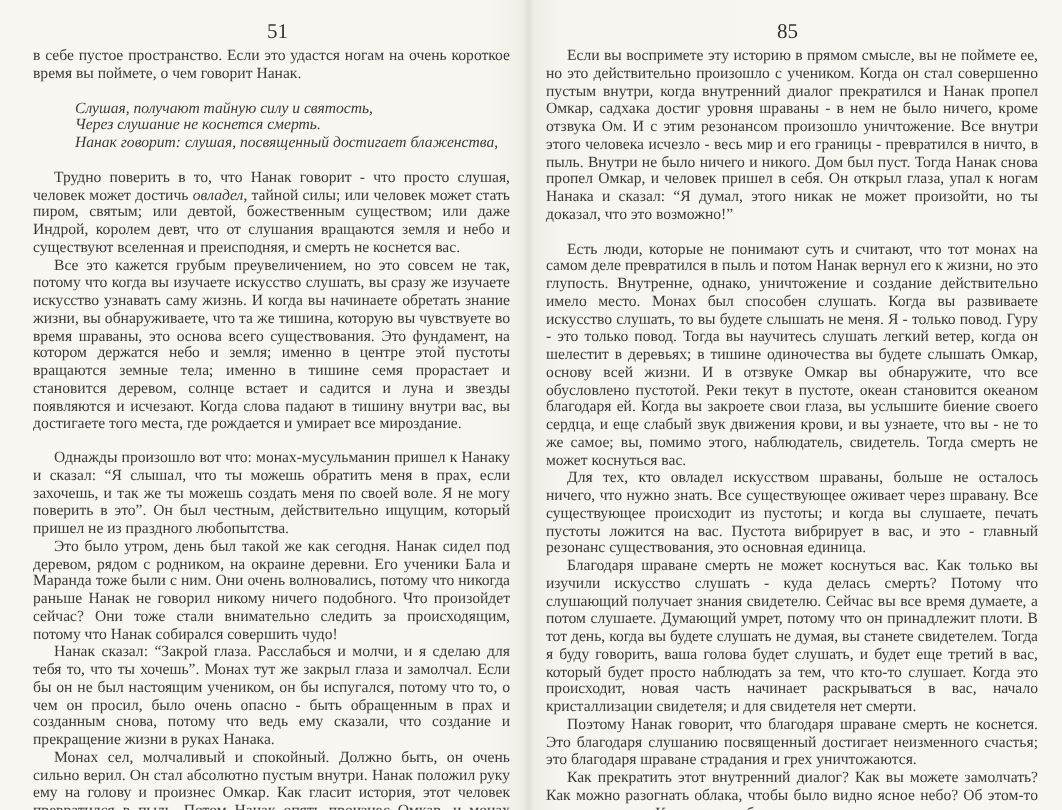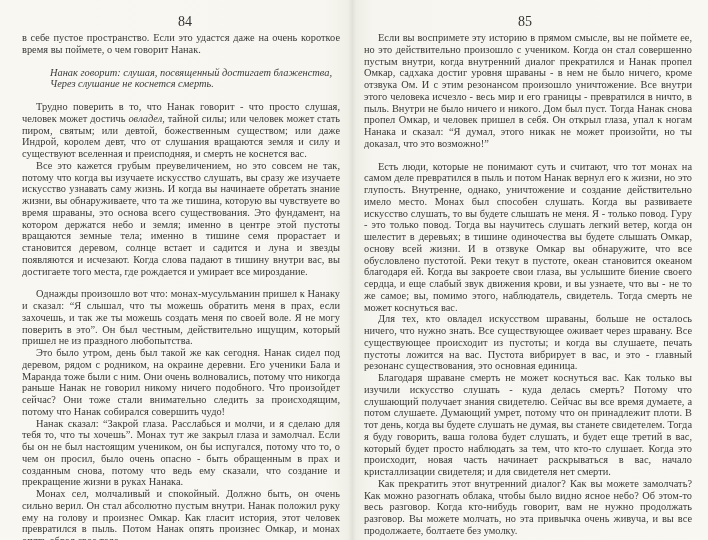--- a/index.html
+++ b/index.html
@@ -40,43 +40,45 @@
   }
   .verse div { white-space:nowrap; }
   em { font-style:italic; }
 </style>
 </head>
 <body>
 
 <div class="spread">
 
   <div class="page left">
-    <div class="pagenum">84</div>
+    <div class="pagenum">51</div>
     <div class="body">
-      <p class="noindent">в себе пустое пространство. Если это удастся даже на очень короткое время вы поймете, о чем говорит Нанак.</p>
+      <p class="noindent">в себе пустое пространство. Если это удастся ногам на очень короткое время вы поймете, о чем говорит Нанак.</p>
 
       <div class="verse">
+        <div>Слушая, получают тайную силу и святость,</div>
+        <div>Через слушание не коснется смерть.</div>
         <div>Нанак говорит: слушая, посвященный достигает блаженства,</div>
-        <div>Через слушание не коснется смерть.</div>
       </div>
 
-      <p class="gap"><span>Трудно поверить в то, что Нанак говорит - что просто слушая, человек может достичь </span><em>овладел</em><span>, тайной силы; или человек может стать пиром, святым; или девтой, божественным существом; или даже Индрой, королем девт, что от слушания вращаются земля и силу и существуют вселенная и преисподняя, и смерть не коснется вас.</span></p>
+      <p class="gap"><span>Трудно поверить в то, что Нанак говорит - что просто слушая, человек может достичь </span><em>овладел</em><span>, тайной силы; или человек может стать пиром, святым; или девтой, божественным существом; или даже Индрой, королем девт, что от слушания вращаются земля и небо и существуют вселенная и преисподняя, и смерть не коснется вас.</span></p>
       <p>Все это кажется грубым преувеличением, но это совсем не так, потому что когда вы изучаете искусство слушать, вы сразу же изучаете искусство узнавать саму жизнь. И когда вы начинаете обретать знание жизни, вы обнаруживаете, что та же тишина, которую вы чувствуете во время шраваны, это основа всего существования. Это фундамент, на котором держатся небо и земля; именно в центре этой пустоты вращаются земные тела; именно в тишине семя прорастает и становится деревом, солнце встает и садится и луна и звезды появляются и исчезают. Когда слова падают в тишину внутри вас, вы достигаете того места, где рождается и умирает все мироздание.</p>
       <p class="gap">Однажды произошло вот что: монах-мусульманин пришел к Нанаку и сказал: “Я слышал, что ты можешь обратить меня в прах, если захочешь, и так же ты можешь создать меня по своей воле. Я не могу поверить в это”. Он был честным, действительно ищущим, который пришел не из праздного любопытства.</p>
       <p>Это было утром, день был такой же как сегодня. Нанак сидел под деревом, рядом с родником, на окраине деревни. Его ученики Бала и Маранда тоже были с ним. Они очень волновались, потому что никогда раньше Нанак не говорил никому ничего подобного. Что произойдет сейчас? Они тоже стали внимательно следить за происходящим, потому что Нанак собирался совершить чудо!</p>
       <p>Нанак сказал: “Закрой глаза. Расслабься и молчи, и я сделаю для тебя то, что ты хочешь”. Монах тут же закрыл глаза и замолчал. Если бы он не был настоящим учеником, он бы испугался, потому что то, о чем он просил, было очень опасно - быть обращенным в прах и созданным снова, потому что ведь ему сказали, что создание и прекращение жизни в руках Нанака.</p>
       <p>Монах сел, молчаливый и спокойный. Должно быть, он очень сильно верил. Он стал абсолютно пустым внутри. Нанак положил руку ему на голову и произнес Омкар. Как гласит история, этот человек превратился в пыль. Потом Нанак опять произнес Омкар, и монах опять обрел свое тело.</p>
     </div>
   </div>
 
   <div class="page right">
     <div class="pagenum">85</div>
     <div class="body">
       <p>Если вы воспримете эту историю в прямом смысле, вы не поймете ее, но это действительно произошло с учеником. Когда он стал совершенно пустым внутри, когда внутренний диалог прекратился и Нанак пропел Омкар, садхака достиг уровня шраваны - в нем не было ничего, кроме отзвука Ом. И с этим резонансом произошло уничтожение. Все внутри этого человека исчезло - весь мир и его границы - превратился в ничто, в пыль. Внутри не было ничего и никого. Дом был пуст. Тогда Нанак снова пропел Омкар, и человек пришел в себя. Он открыл глаза, упал к ногам Нанака и сказал: “Я думал, этого никак не может произойти, но ты доказал, что это возможно!”</p>
       <p class="gap">Есть люди, которые не понимают суть и считают, что тот монах на самом деле превратился в пыль и потом Нанак вернул его к жизни, но это глупость. Внутренне, однако, уничтожение и создание действительно имело место. Монах был способен слушать. Когда вы развиваете искусство слушать, то вы будете слышать не меня. Я - только повод. Гуру - это только повод. Тогда вы научитесь слушать легкий ветер, когда он шелестит в деревьях; в тишине одиночества вы будете слышать Омкар, основу всей жизни. И в отзвуке Омкар вы обнаружите, что все обусловлено пустотой. Реки текут в пустоте, океан становится океаном благодаря ей. Когда вы закроете свои глаза, вы услышите биение своего сердца, и еще слабый звук движения крови, и вы узнаете, что вы - не то же самое; вы, помимо этого, наблюдатель, свидетель. Тогда смерть не может коснуться вас.</p>
       <p>Для тех, кто овладел искусством шраваны, больше не осталось ничего, что нужно знать. Все существующее оживает через шравану. Все существующее происходит из пустоты; и когда вы слушаете, печать пустоты ложится на вас. Пустота вибрирует в вас, и это - главный резонанс существования, это основная единица.</p>
       <p>Благодаря шраване смерть не может коснуться вас. Как только вы изучили искусство слушать - куда делась смерть? Потому что слушающий получает знания свидетелю. Сейчас вы все время думаете, а потом слушаете. Думающий умрет, потому что он принадлежит плоти. В тот день, когда вы будете слушать не думая, вы станете свидетелем. Тогда я буду говорить, ваша голова будет слушать, и будет еще третий в вас, который будет просто наблюдать за тем, что кто-то слушает. Когда это происходит, новая часть начинает раскрываться в вас, начало кристаллизации свидетеля; и для свидетеля нет смерти.</p>
+      <p>Поэтому Нанак говорит, что благодаря шраване смерть не коснется. Это благодаря слушанию посвященный достигает неизменного счастья; это благодаря шраване страдания и грех уничтожаются.</p>
       <p>Как прекратить этот внутренний диалог? Как вы можете замолчать? Как можно разогнать облака, чтобы было видно ясное небо? Об этом-то весь разговор. Когда кто-нибудь говорит, вам не нужно продолжать разговор. Вы можете молчать, но эта привычка очень живуча, и вы все продолжаете, болтаете без умолку.</p>
     </div>
   </div>
 
   <div class="gutter"></div>
 </div>
 
 </body></html>

